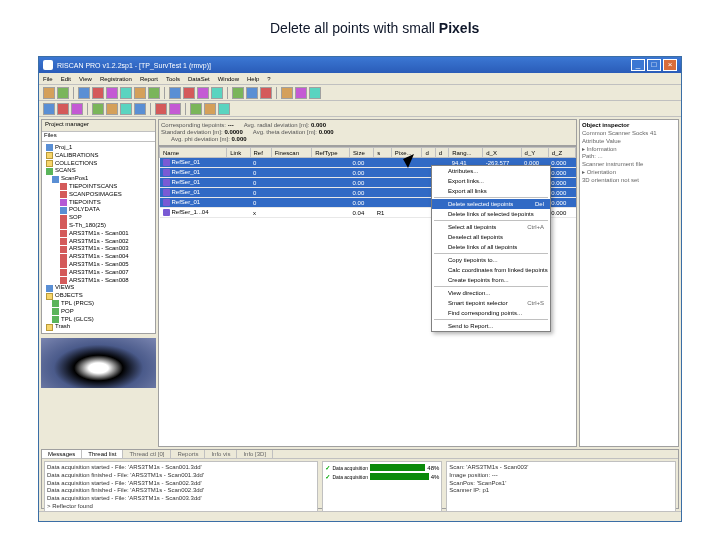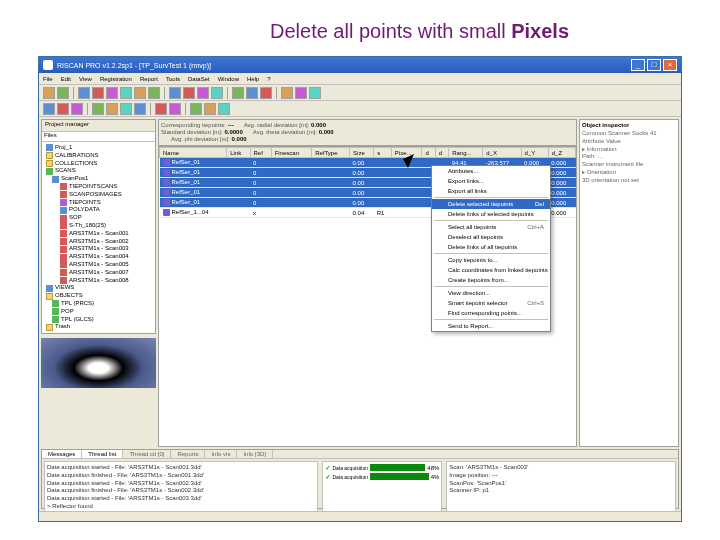--- a/index.html
+++ b/index.html
@@ -1,17 +1,17 @@
 <!DOCTYPE html>
 <html><head>
 <meta charset="utf-8">
 <style>
   * { box-sizing: border-box; margin: 0; padding: 0; font-family: Tahoma, Arial, sans-serif; }
   body { width: 720px; height: 540px; background: #fff; position: relative; overflow: hidden; font-size: 7px; }
-  .annotation { position: absolute; top: 20px; left: 270px; font-size: 20px; font-weight: bold; color: #701a75; }
+  .annotation { position: absolute; top: 20px; left: 270px; font-size: 14px; font-weight: bold; color: #0f172a; }
   .annotation .normal { font-weight: normal; }
   .arrow { position: absolute; top: 28px; left: 400px; width: 60px; height: 150px; pointer-events: none; z-index: 100; }
   .app-window { position: absolute; top: 56px; left: 38px; right: 38px; bottom: 18px; border: 1px solid #3b6ea5; background: #ece9d8; display: flex; flex-direction: column; }
   .titlebar { height: 16px; background: linear-gradient(to bottom, #3b77d3, #2a5cb8); display: flex; align-items: center; padding: 0 4px; color: #fff; font-size: 7px; }
   .titlebar-icon { width: 10px; height: 10px; background: #fff; margin-right: 4px; border-radius: 2px; }
   .titlebar-title { flex: 1; }
   .titlebar-btns { display: flex; gap: 2px; }
   .titlebar-btn { width: 14px; height: 12px; background: #d96c3a; border: 1px solid #fff; display: flex; align-items: center; justify-content: center; font-size: 8px; line-height: 1; }
   .titlebar-btn.min, .titlebar-btn.max { background: #3b77d3; }
   .menubar { height: 12px; background: #ece9d8; display: flex; align-items: center; padding: 0 4px; font-size: 6px; gap: 8px; border-bottom: 1px solid #c0c0c0; }

